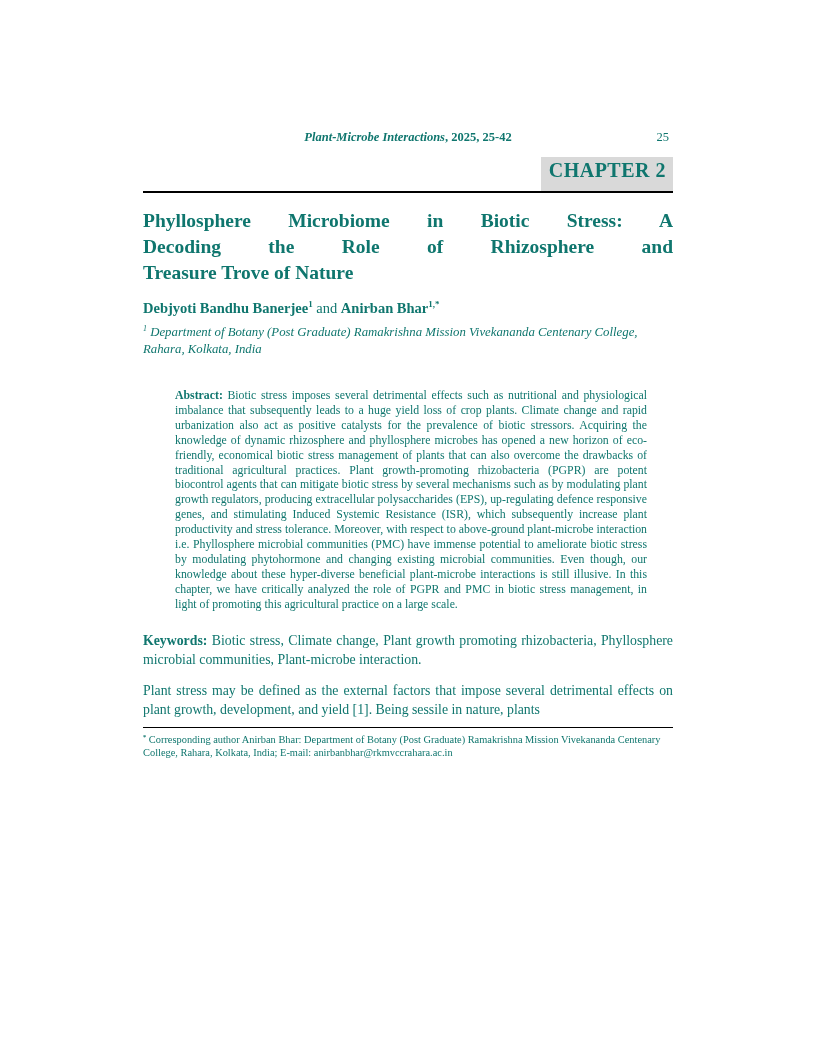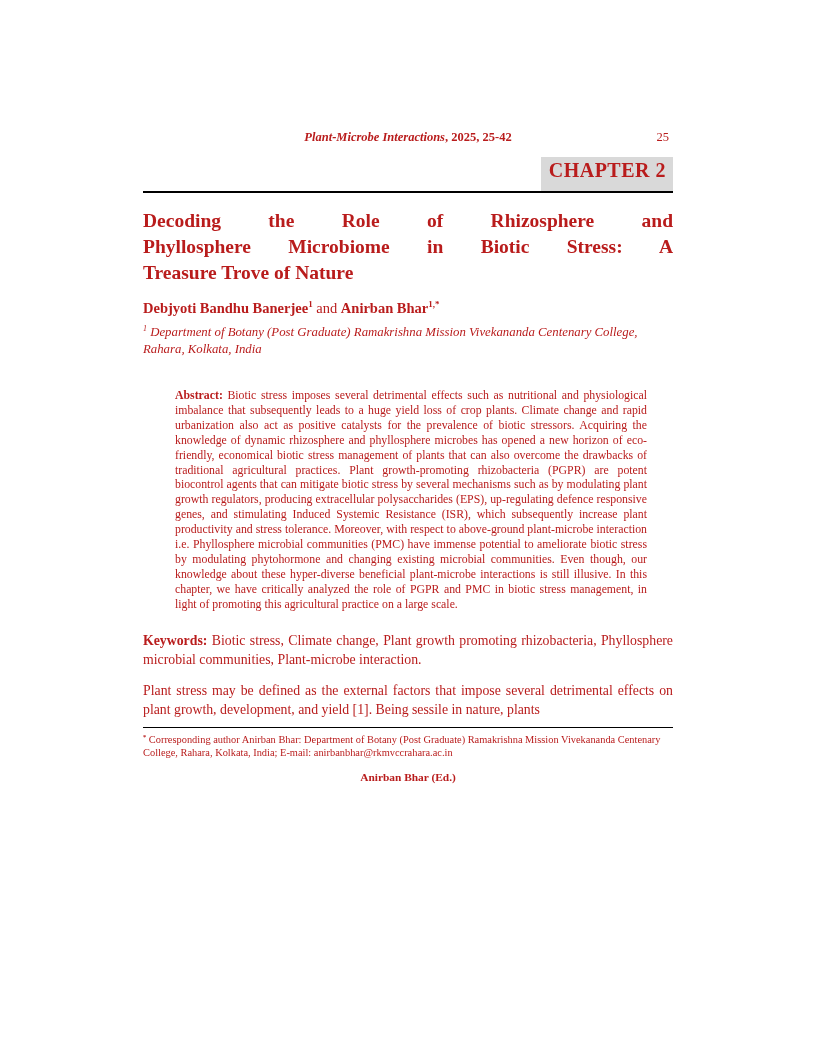--- a/index.html
+++ b/index.html
@@ -2,21 +2,21 @@
 <html><head>
 <meta charset="utf-8">
 <style>
   * { margin: 0; padding: 0; box-sizing: border-box; }
   html, body { background: #888; }
   .page {
     width: 816px;
     height: 1056px;
     margin: 0 auto;
     background: #ffffff;
-    color: #b91c1c;
+    color: #0f766e;
     font-family: "Liberation Serif", serif;
     padding: 130px 143px 0 143px;
     position: relative;
     overflow: hidden;
   }
   sup { font-size: 62%; vertical-align: super; line-height: 0; }
 
   .page-header {
     position: relative;
     text-align: center;
@@ -120,22 +120,22 @@
       <span class="journal-title">Plant-Microbe Interactions</span><span>, 2025, 25-42</span>
     </span>
     <span class="page-number">25</span>
   </div>
 
   <div class="chapter-row">
     <div class="chapter-badge">CHAPTER 2</div>
   </div>
 
   <h1 class="chapter-title">
+    <div class="title-line just">Phyllosphere Microbiome in Biotic Stress: A</div>
     <div class="title-line just">Decoding the Role of Rhizosphere and</div>
-    <div class="title-line just">Phyllosphere Microbiome in Biotic Stress: A</div>
     <div class="title-line">Treasure Trove of Nature</div>
   </h1>
 
   <div class="authors-line">
     <span class="author-name"><span>Debjyoti Bandhu Banerjee</span><sup>1</sup></span><span class="author-connector"> and </span><span class="author-name"><span>Anirban Bhar</span><sup>1,*</sup></span>
   </div>
 
   <div class="affiliation">
     <sup>1</sup><span> Department of Botany (Post Graduate) Ramakrishna Mission Vivekananda Centenary College, Rahara, Kolkata, India</span>
   </div>
@@ -149,16 +149,15 @@
   </div>
 
 
   <p class="body-paragraph">Plant stress may be defined as the external factors that impose several detrimental effects on plant growth, development, and yield [1]. Being sessile in nature, plants</p>
 
   <div class="footnote">
     <sup>*</sup><span class="label"> Corresponding author Anirban Bhar:</span><span> Department of Botany (Post Graduate) Ramakrishna Mission Vivekananda Centenary College, Rahara, Kolkata, India; E-mail: anirbanbhar@rkmvccrahara.ac.in</span>
   </div>
 
   <div class="publisher-block">
-    <div>Anirban Bhar (Ed.)</div>
   </div>
 
 </div>
 
 </body></html>

